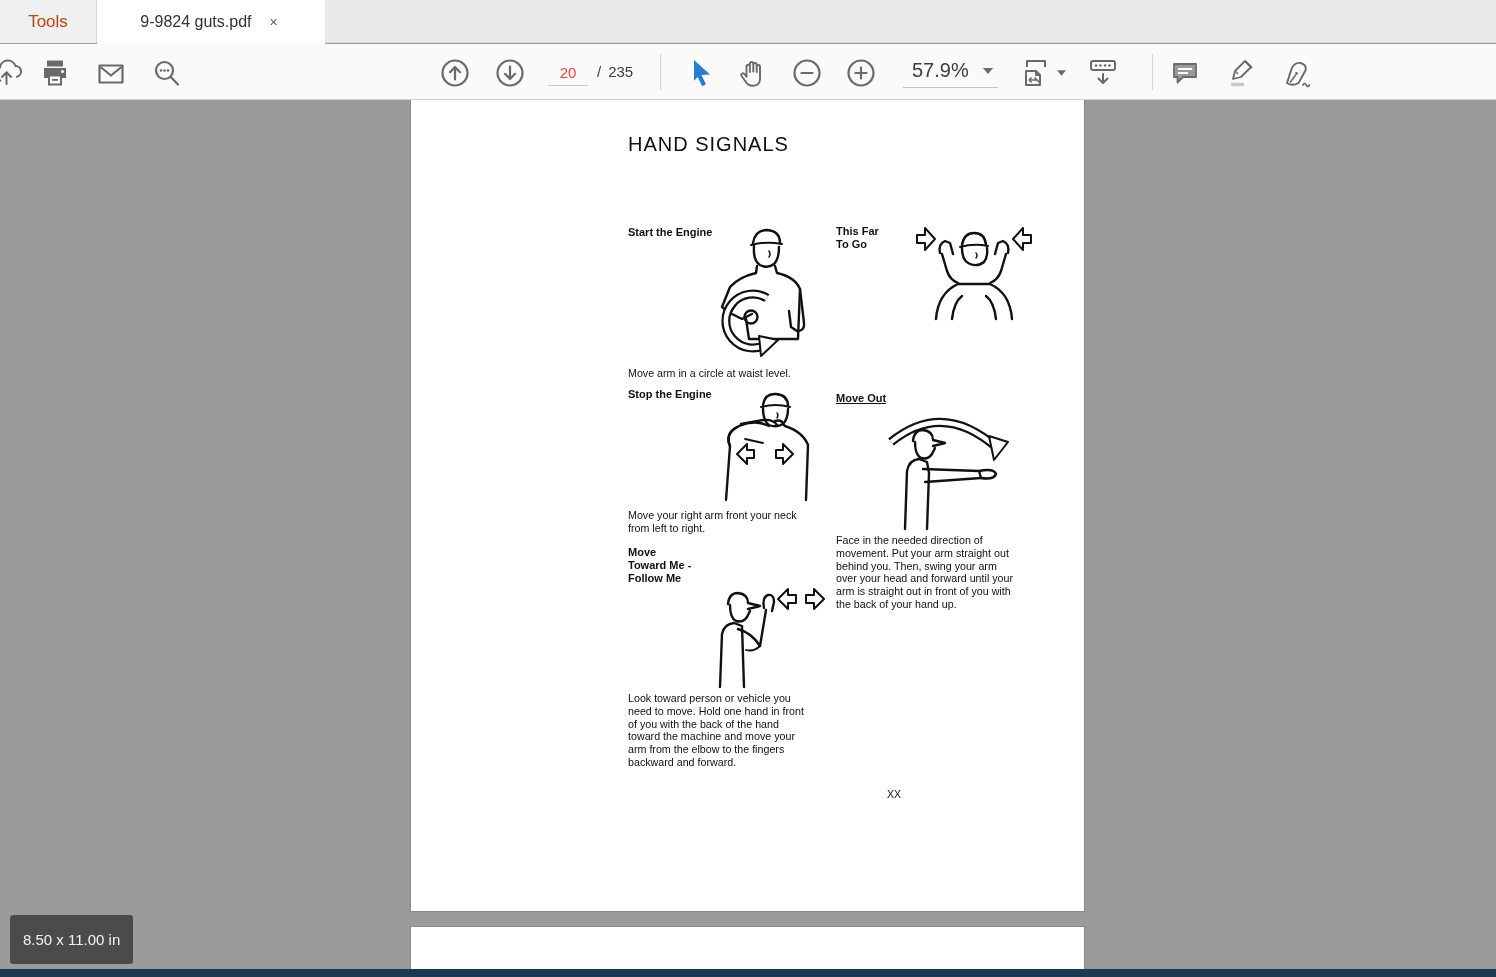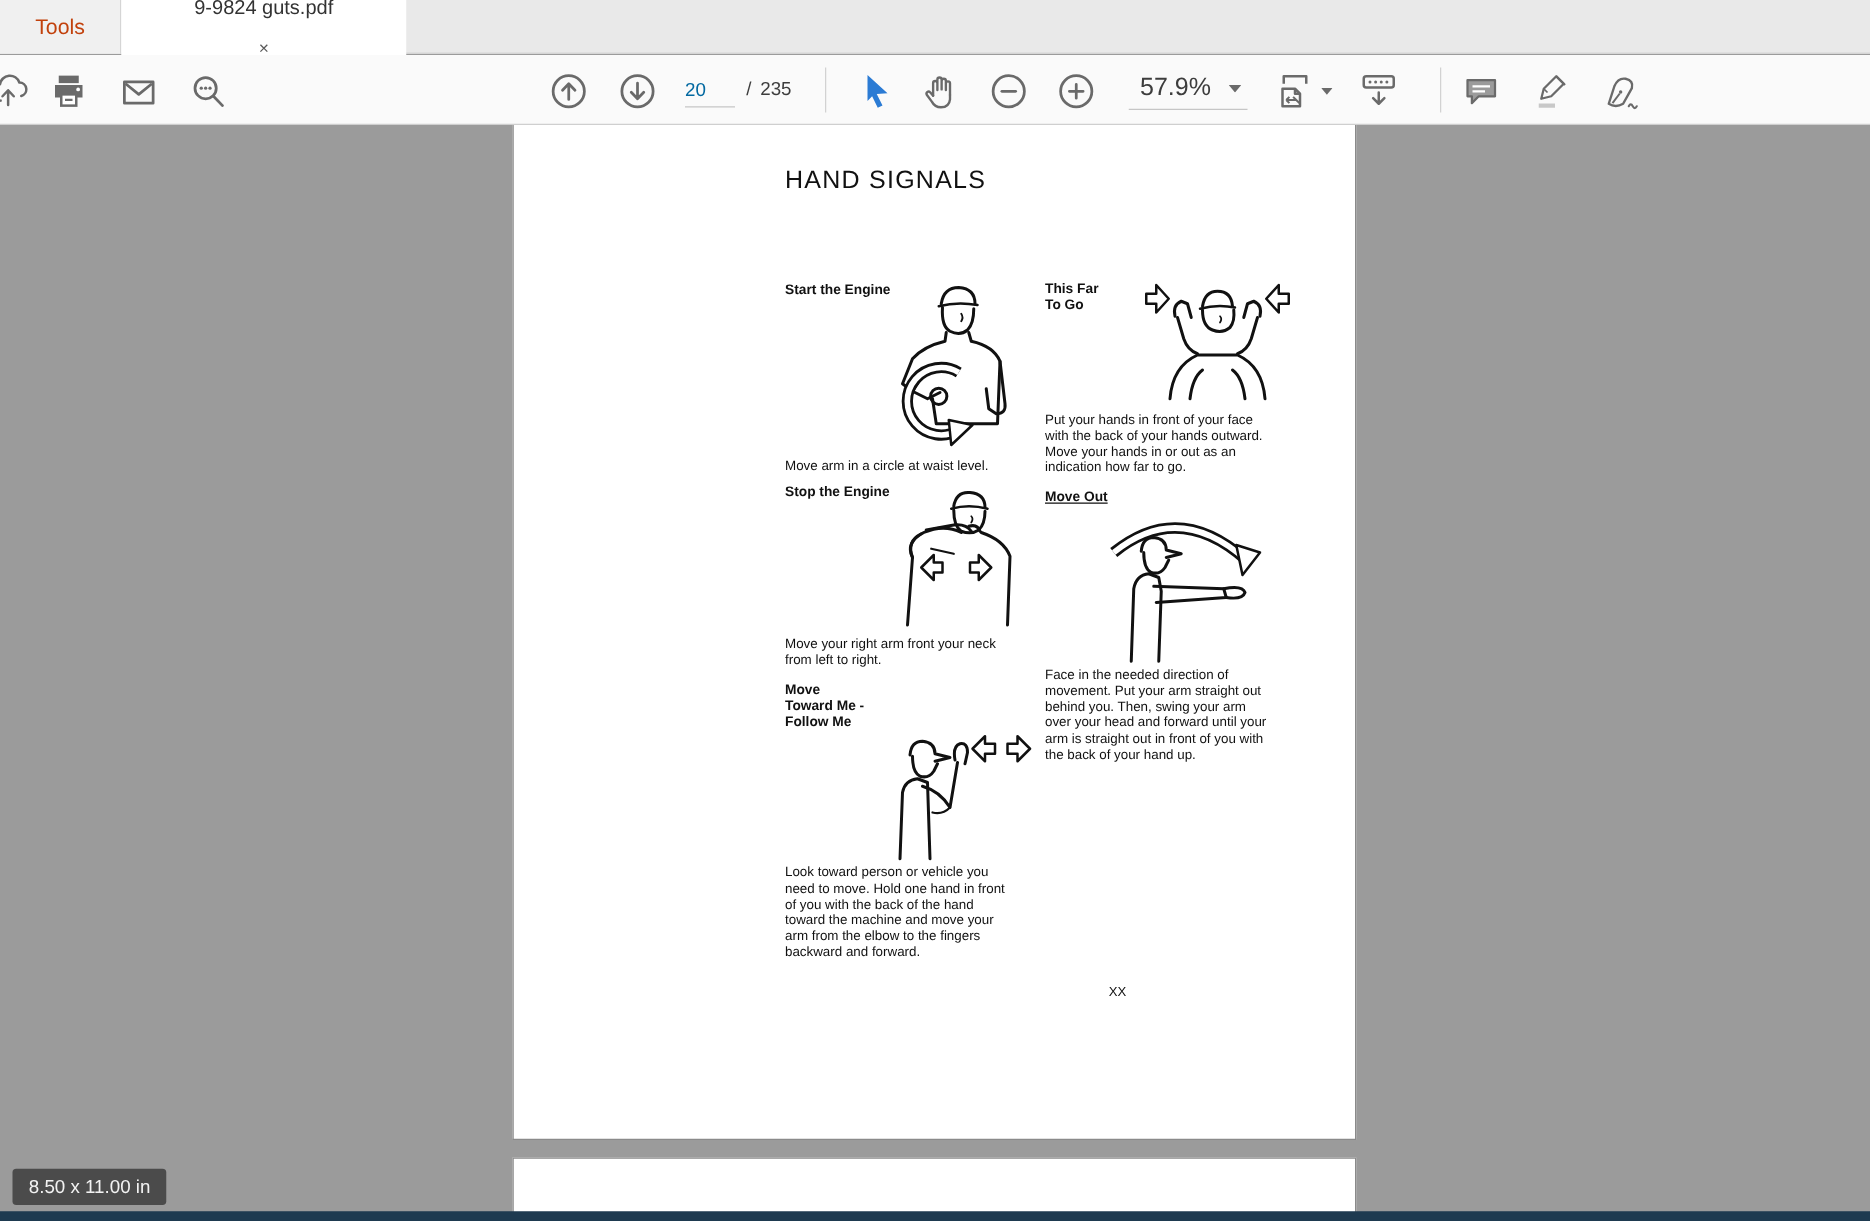--- a/index.html
+++ b/index.html
@@ -5,43 +5,43 @@
   * { margin:0; padding:0; box-sizing:border-box; }
   html,body { width:1496px; height:977px; overflow:hidden; }
   body { font-family:"Liberation Sans", sans-serif; }
   .app { position:relative; width:1496px; height:977px; background:#9b9b9b; overflow:hidden; }
 
   
   .tabbar { position:absolute; top:0; left:0; width:100%; height:43px; background:#e9e9e9; border-bottom:1px solid #d5d5d5; z-index:5; }
   .tab-tools { position:absolute; left:0; top:0; width:97px; height:43px; background:#f0f0f0; border-right:1px solid #d5d5d5;
     display:flex; align-items:center; justify-content:center; font-size:17px; color:#c2410c; cursor:default; }
   .tab-doc { position:absolute; left:97px; top:0; width:228px; height:44px; background:#ffffff;
-    display:flex; align-items:center; justify-content:center; gap:14px; font-size:16px; color:#333; z-index:6;flex-direction:column; }
+    display:flex; align-items:center; justify-content:center; gap:14px; font-size:16px; color:#333; z-index:6; }
   .tab-close { font-size:14px; color:#5a5a5a; padding:0 4px; cursor:default; }
 
   
   .toolbar { position:absolute; top:44px; left:0; width:100%; height:56px; background:#fafafa; border-bottom:1px solid #cfcfcf; z-index:4; }
   .tb { position:absolute; display:flex; align-items:center; justify-content:center; }
   .tb svg { display:block; }
   .divider { position:absolute; top:10px; width:1px; height:36px; background:#d2d2d2; }
   .page-input { position:absolute; left:548px; top:16px; width:40px; height:26px; border:none; border-bottom:1.5px solid #c6c6c6;
-    background:transparent; text-align:left; font-size:15px; color:#0369a1; font-family:"Liberation Sans",sans-serif; }
+    background:transparent; text-align:center; font-size:15px; color:#ef4444; font-family:"Liberation Sans",sans-serif; }
   .page-total { position:absolute; left:597px; top:19px; font-size:15px; color:#3d3d3d; display:flex; gap:7px; }
   .zoom-ctl { position:absolute; left:903px; top:14px; width:95px; height:30px; border-bottom:1.5px solid #c6c6c6;
     display:flex; align-items:center; justify-content:space-between; padding:0 5px 4px 9px; }
   .zoom-val { font-size:20px; color:#3d3d3d; }
 
   
   .viewport { position:absolute; top:100px; left:0; width:100%; height:877px; background:#9b9b9b; overflow:hidden; }
   .page { position:absolute; left:410px; width:675px; background:#ffffff; border:1px solid #8a8a8a; }
   .page1 { top:0; height:812px; border-top:none; }
   .page2 { top:826px; height:60px; }
   .bottom-bar { position:absolute; left:0; bottom:0; width:100%; height:8px; background:#1e3a50; z-index:9; }
   .size-badge { position:absolute; left:10px; bottom:13px; background:rgba(68,68,68,0.92); color:#f2f2f2;
-    font-size:15px; padding:6px 13px; border-radius:3px; z-index:10; }
+    font-size:15px; padding:16px 13px; border-radius:3px; z-index:10; }
 
   
   .doc-title { position:absolute; left:217px; top:33px; font-size:20px; letter-spacing:1px; color:#111; font-weight:400; }
   .doc-text { position:absolute; white-space:pre-line; font-size:10.7px; line-height:12.8px; color:#111; }
   .doc-label { position:absolute; white-space:pre-line; font-size:11px; line-height:13px; font-weight:bold; color:#111; }
   .fig { position:absolute; }
   .fig svg { display:block; width:100%; height:100%; }
   .pageno { position:absolute; left:340px; top:688px; width:150px; text-align:right; font-size:10.5px; color:#111; }
 
   .ink { stroke:#111; fill:none; stroke-width:2.4; stroke-linecap:round; stroke-linejoin:round; }
@@ -270,24 +270,20 @@
             <path d="M76 60 Q84 57 87 48 L92 31"></path>
             <path d="M94 30 q2 -9 -5 -12 l-5 2 l-3 11"></path>
             <path d="M22 96 Q24 70 44 61 L76 61 Q96 70 98 96"></path>
             <path d="M38 96 Q40 79 48 73"></path>
             <path d="M82 96 Q80 79 72 73"></path>
           </g>
           <polygon class="arrowfill" points="3,12 11,12 11,5 21,16 11,27 11,20 3,20"></polygon>
           <polygon class="arrowfill" points="117,12 109,12 109,5 99,16 109,27 109,20 117,20"></polygon>
         </svg>
       </div>
-      <div class="doc-text" style="left:425px; top:230px; width:200px;">Put your hands in front of your face
-with the back of your hands outward.
-Move your hands in or out as an
-indication how far to go.</div>
 
       <div class="doc-label" style="left:217px; top:288px;">Stop the Engine</div>
       <div class="fig" style="left:300px; top:291px; width:112px; height:114px;">
         <svg viewBox="0 0 112 114">
           <g class="ink">
             <path d="M52 14 Q54 2 65 3 Q77 4 77 15"></path>
             <path d="M50 16 Q64 12 79 16" stroke-width="2"></path>
             <path d="M52 17 Q52 30 58 34 Q66 37 72 33 Q77 28 77 18"></path>
             <path d="M66 22 q2 2 0 5" stroke-width="1.4"></path>
             <path d="M58 35 Q44 28 28 35 Q13 43 19 55 L15 109"></path>

